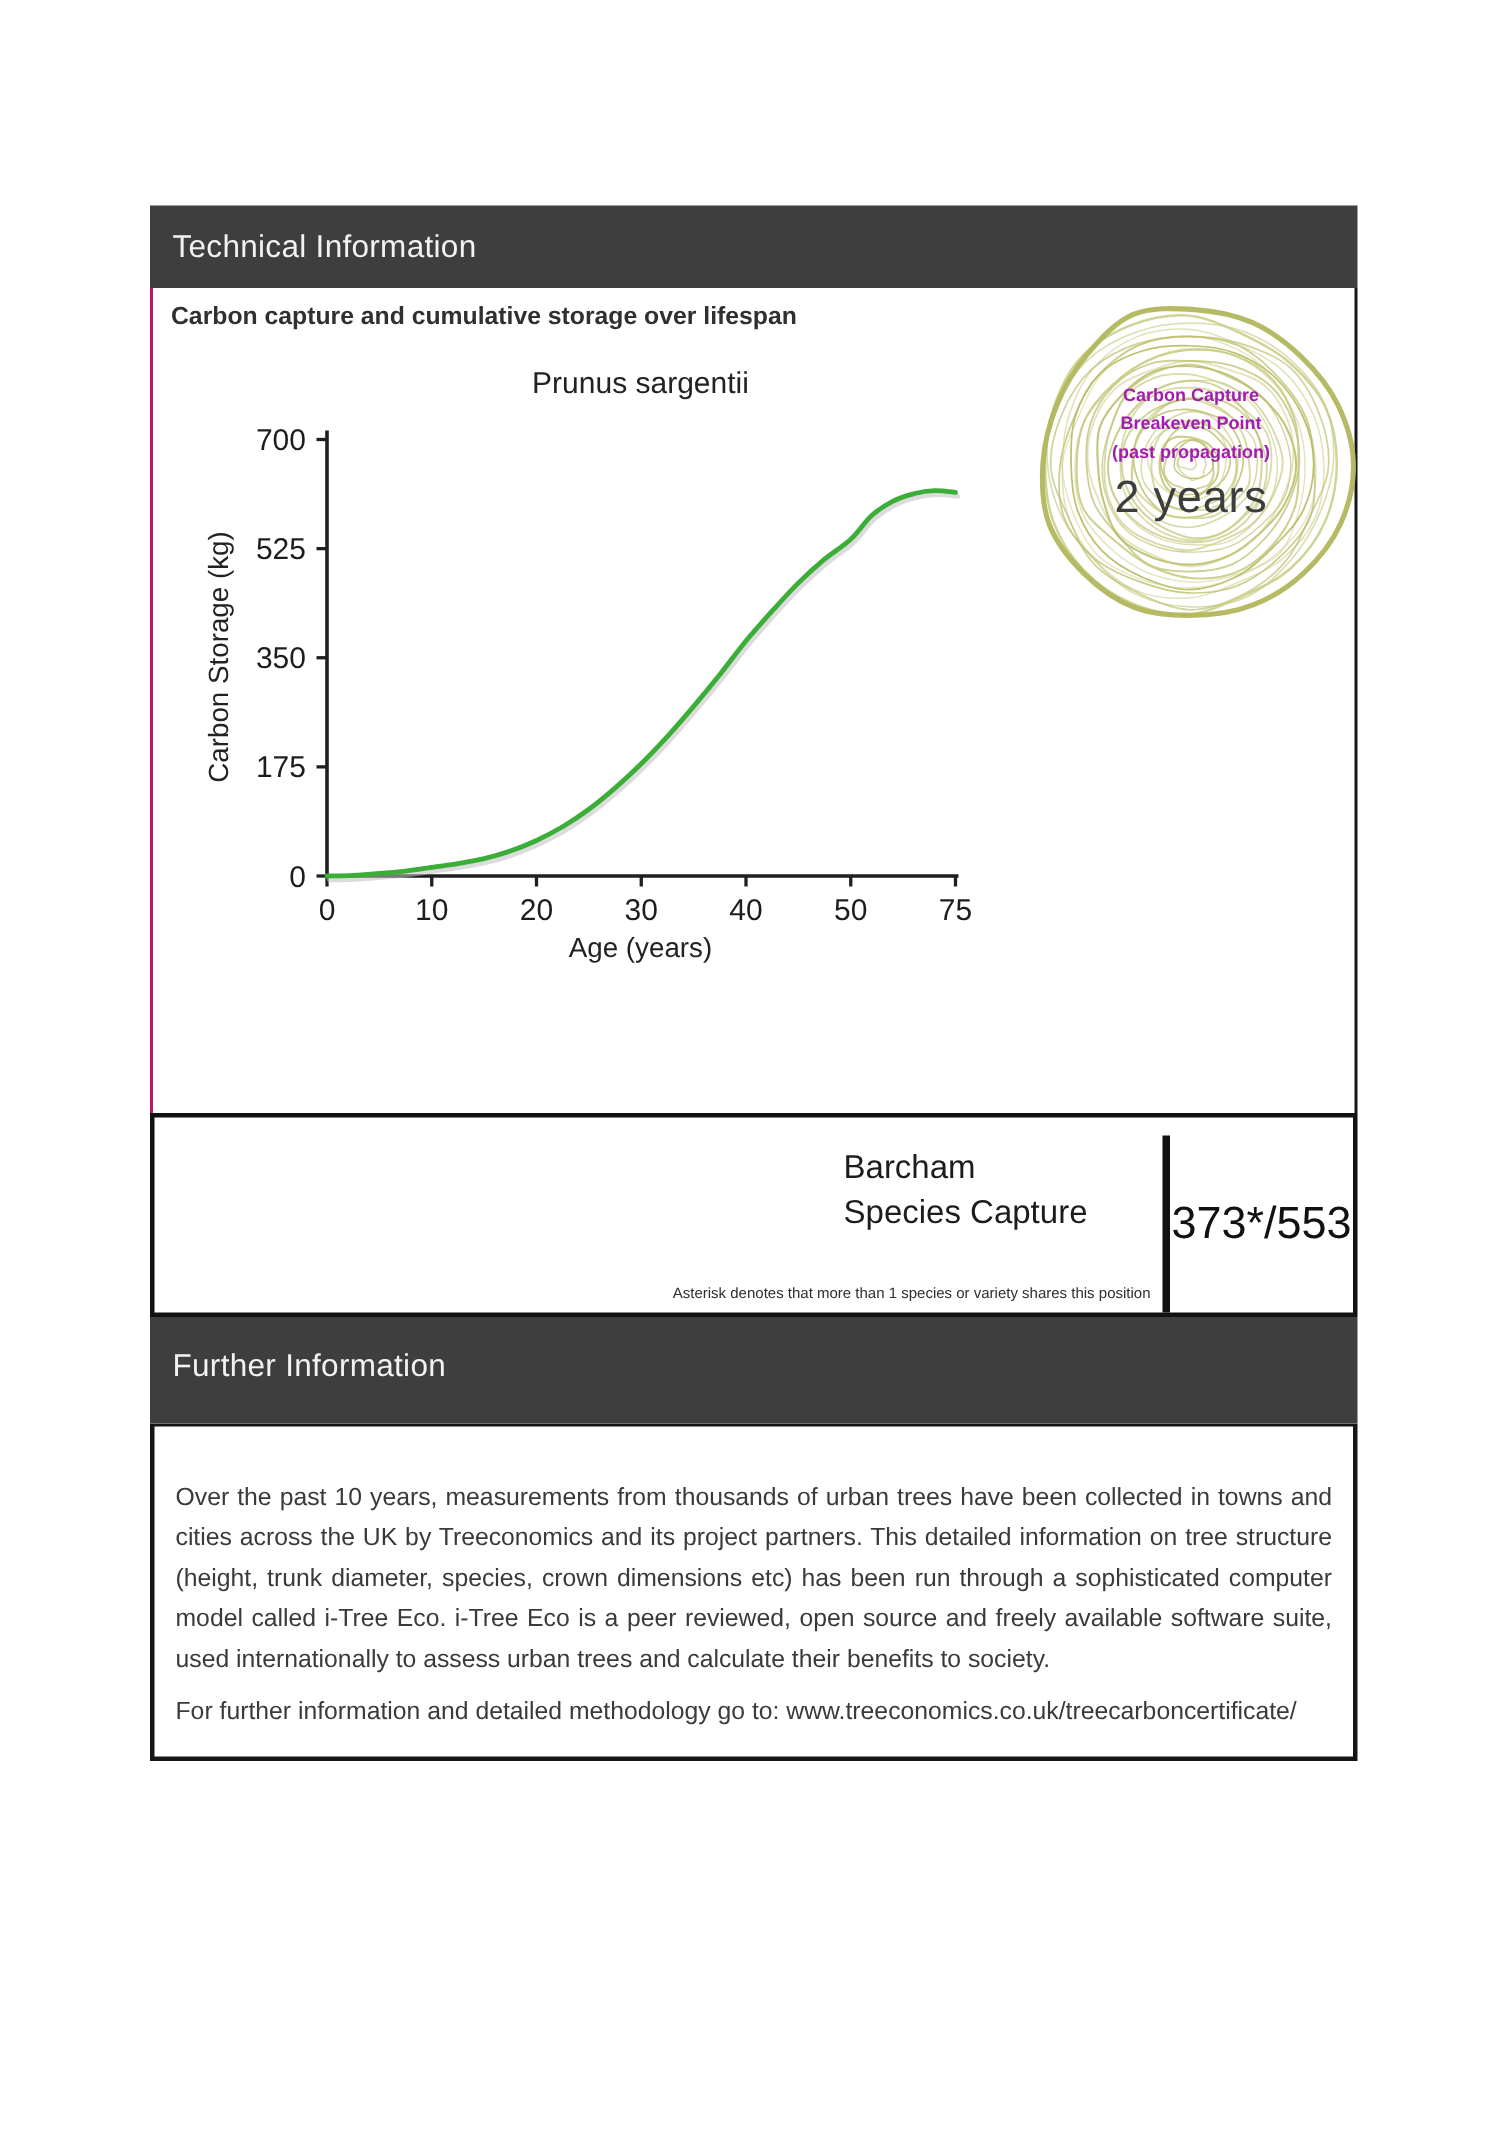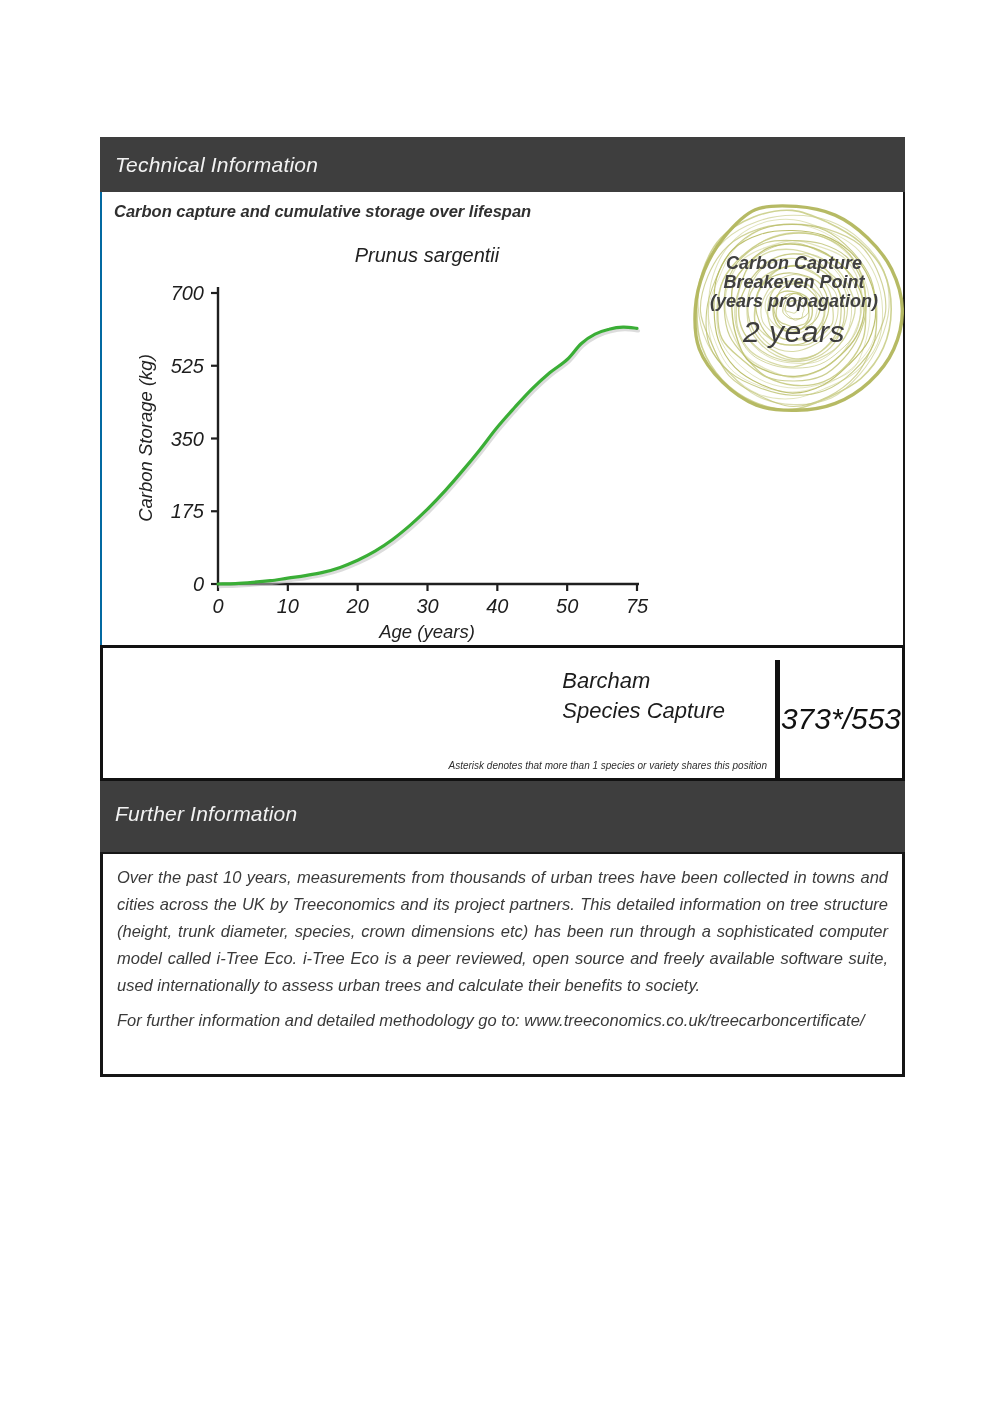--- a/index.html
+++ b/index.html
@@ -10,36 +10,35 @@
     width: 1004px;
     height: 1421px;
     background: #ffffff;
     overflow: hidden;
   }
   .column {
     position: absolute;
     left: 100px;
     top: 137px;
     width: 805px;
-    font-style: italic;
   }
   .dark-bar {
     background: #3e3e3e;
     color: #f2f2f2;
     font-size: 21px;
     letter-spacing: 0.2px;
     padding-left: 15px;
   }
   .dark-bar.v-center { height: 55px; display: flex; align-items: center; }
   .dark-bar.v-top { height: 71px; padding-top: 21px; }
   .box1 {
     position: relative;
-    height: 453px;
-    background: #ffffff;
-    border-left: 2px solid #0369a1;
+    height: 550px;
+    background: #ffffff;
+    border-left: 2px solid #be185d;
     border-right: 2px solid #161616;
   }
   .box1 .section-heading {
     position: absolute;
     top: 10px;
     left: 12px;
     font-size: 16.5px;
     font-weight: bold;
     color: #303030;
   }
@@ -53,23 +52,23 @@
   }
   .badge svg { position: absolute; left: 0; top: 0; }
   .badge-text {
     position: absolute;
     inset: 0;
     text-align: center;
     padding-top: 55px;
     line-height: 19px;
   }
   .badge-text .b-line {
-    font-size: 18px;
+    font-size: 12px;
     font-weight: bold;
-    color: #404040;
+    color: #a21caf;
   }
   .badge-text .b-value {
     margin-top: 11px;
     font-size: 30px;
     font-weight: 400;
     color: #3d3d3d;
     letter-spacing: 0.5px;
   }
   .chart-desc {
     position: absolute;
@@ -118,20 +117,21 @@
     background: #ffffff;
     border: 3px solid #161616;
     border-top: 2px solid #161616;
     padding: 10px 14px 0 14px;
     color: #3a3a3a;
   }
   .box2 .para {
     font-size: 16.5px;
     line-height: 27px;
     text-align: justify;
+    margin-top: 24px;
   }
   .box2 .link-line {
     margin-top: 12px;
     font-size: 16.5px;
   }
 </style>
 </head>
 <body>
 
 <div class="page">
@@ -209,21 +209,21 @@
             <path d="M192.2,112.0C192.6,123.1 193.3,135.7 189.4,145.8C185.5,155.9 176.8,165.2 168.7,172.8C160.6,180.4 151.0,187.6 140.9,191.5C130.8,195.4 118.8,196.7 108.0,196.2C97.2,195.8 86.4,192.7 76.1,188.9C65.9,185.2 54.7,180.8 46.3,173.7C37.9,166.6 29.4,156.5 25.5,146.2C21.5,135.9 21.6,123.0 22.6,112.0C23.6,101.1 27.4,90.4 31.6,80.4C35.7,70.3 40.5,59.9 47.7,51.7C54.8,43.6 64.5,35.7 74.5,31.3C84.6,26.9 96.8,25.5 108.0,25.5C119.1,25.5 131.4,26.9 141.4,31.4C151.4,35.8 160.3,44.1 167.9,52.2C175.4,60.2 182.6,69.5 186.7,79.4C190.7,89.4 191.7,101.0 192.2,112.0Z" fill="none" stroke="#b9bd66" stroke-width="1.1075579051161184" opacity="0.7646710396627896"></path>
             <path d="M198.5,110.5C198.9,121.9 197.7,134.7 193.3,145.1C188.8,155.5 180.4,165.5 171.9,172.8C163.3,180.1 152.5,184.6 142.1,189.0C131.7,193.5 120.8,198.5 109.6,199.5C98.3,200.5 85.1,199.4 74.5,195.1C63.9,190.9 53.7,182.6 45.9,174.1C38.1,165.7 31.4,154.9 27.8,144.3C24.2,133.7 24.0,121.7 24.2,110.5C24.4,99.2 25.4,87.8 28.9,77.1C32.4,66.3 37.6,54.7 45.2,46.1C52.7,37.5 63.6,29.6 74.3,25.4C85.1,21.2 98.2,19.7 109.6,20.7C120.9,21.6 132.1,26.5 142.4,31.1C152.8,35.7 163.4,40.9 171.6,48.4C179.7,56.0 186.7,66.3 191.2,76.6C195.7,87.0 198.2,99.0 198.5,110.5Z" fill="none" stroke="#c9cd86" stroke-width="1.016649752948433" opacity="0.5678380207391456"></path>
             <path d="M201.6,112.4C200.6,123.9 194.0,135.0 189.1,145.6C184.3,156.1 180.0,167.2 172.5,175.9C165.1,184.5 154.9,192.3 144.4,197.5C133.8,202.8 120.8,207.7 109.1,207.5C97.4,207.2 85.1,201.2 74.4,196.1C63.7,191.0 52.6,185.0 44.9,176.6C37.2,168.3 33.0,156.6 28.3,145.9C23.6,135.2 17.2,123.9 16.5,112.4C15.8,101.0 19.4,88.0 23.9,77.1C28.5,66.2 35.3,54.9 43.8,47.1C52.3,39.2 64.0,33.5 74.9,29.9C85.8,26.3 97.7,25.1 109.1,25.2C120.5,25.2 132.1,26.7 143.2,30.1C154.3,33.6 167.0,38.0 175.7,45.8C184.4,53.5 191.1,65.6 195.4,76.7C199.7,87.8 202.7,100.9 201.6,112.4Z" fill="none" stroke="#b9bd66" stroke-width="1.1552738251397385" opacity="0.6640364507911727"></path>
             <path d="M205.0,108.4C204.3,120.5 200.3,132.8 195.5,143.9C190.7,155.0 184.2,165.6 176.2,174.8C168.1,184.0 158.3,193.8 147.3,199.0C136.2,204.1 122.1,205.9 109.7,205.6C97.4,205.3 83.9,202.4 73.0,197.1C62.1,191.7 52.9,182.3 44.6,173.5C36.3,164.7 28.4,155.0 23.3,144.2C18.3,133.3 14.8,120.6 14.2,108.4C13.6,96.2 15.1,82.4 19.7,71.1C24.3,59.8 32.7,48.6 41.8,40.4C50.8,32.2 62.7,26.2 74.0,22.2C85.3,18.1 97.8,16.4 109.7,16.3C121.6,16.3 134.3,17.9 145.5,22.1C156.7,26.2 167.9,33.1 176.9,41.3C185.9,49.4 194.8,60.0 199.5,71.2C204.2,82.4 205.6,96.3 205.0,108.4Z" fill="none" stroke="#b9bd66" stroke-width="1.063285182439722" opacity="0.5085291072027758"></path>
             <path d="M207.2,110.7C207.1,123.4 204.5,137.1 199.4,148.6C194.4,160.0 186.0,171.2 176.9,179.5C167.7,187.8 155.9,193.2 144.4,198.4C133.0,203.5 120.5,209.9 108.1,210.6C95.7,211.4 81.6,207.9 69.9,202.9C58.3,198.0 46.8,189.9 38.1,180.7C29.5,171.6 22.2,159.8 18.0,148.1C13.7,136.4 12.8,123.2 12.8,110.7C12.8,98.3 14.2,85.4 18.2,73.5C22.1,61.6 28.0,48.5 36.6,39.3C45.2,30.0 57.8,22.6 69.7,17.9C81.6,13.3 95.7,10.4 108.1,11.4C120.5,12.4 132.9,18.4 144.2,23.7C155.5,29.0 166.6,34.8 175.9,43.0C185.1,51.2 194.6,61.5 199.8,72.8C205.0,84.1 207.3,98.1 207.2,110.7Z" fill="none" stroke="#c9cd86" stroke-width="1.6" opacity="0.8863225178443828"></path>
             <path d="M218.3,109.8C218.7,123.1 215.2,138.0 209.7,150.2C204.2,162.4 195.0,173.9 185.3,182.9C175.6,191.9 163.6,199.6 151.4,204.3C139.2,209.1 125.4,210.9 112.3,211.2C99.1,211.5 84.7,210.7 72.4,206.1C60.1,201.4 48.2,192.7 38.7,183.4C29.2,174.0 19.8,162.3 15.3,150.0C10.7,137.7 10.5,122.9 11.3,109.8C12.1,96.8 15.5,83.7 20.3,71.7C25.1,59.7 31.8,48.0 40.3,37.9C48.8,27.7 59.2,15.9 71.2,10.8C83.2,5.7 99.0,6.5 112.3,7.4C125.6,8.3 139.2,10.9 151.1,16.1C162.9,21.3 174.0,29.7 183.4,38.7C192.8,47.7 201.8,58.5 207.6,70.3C213.4,82.2 218.0,96.5 218.3,109.8Z" fill="none" stroke="#b2b65c" stroke-width="3.4" opacity="0.95"></path>
           </svg>
         <div class="badge-text">
           <div class="b-line">Carbon Capture</div>
           <div class="b-line">Breakeven Point</div>
-          <div class="b-line">(years propagation)</div>
+          <div class="b-line">(past propagation)</div>
           <div class="b-value">2 years</div>
         </div>
       </div>
 
     </div>
 
     <div class="ranking-row">
       <div class="ranking-left">
         <div class="ranking-label">
           <div>Barcham</div>

